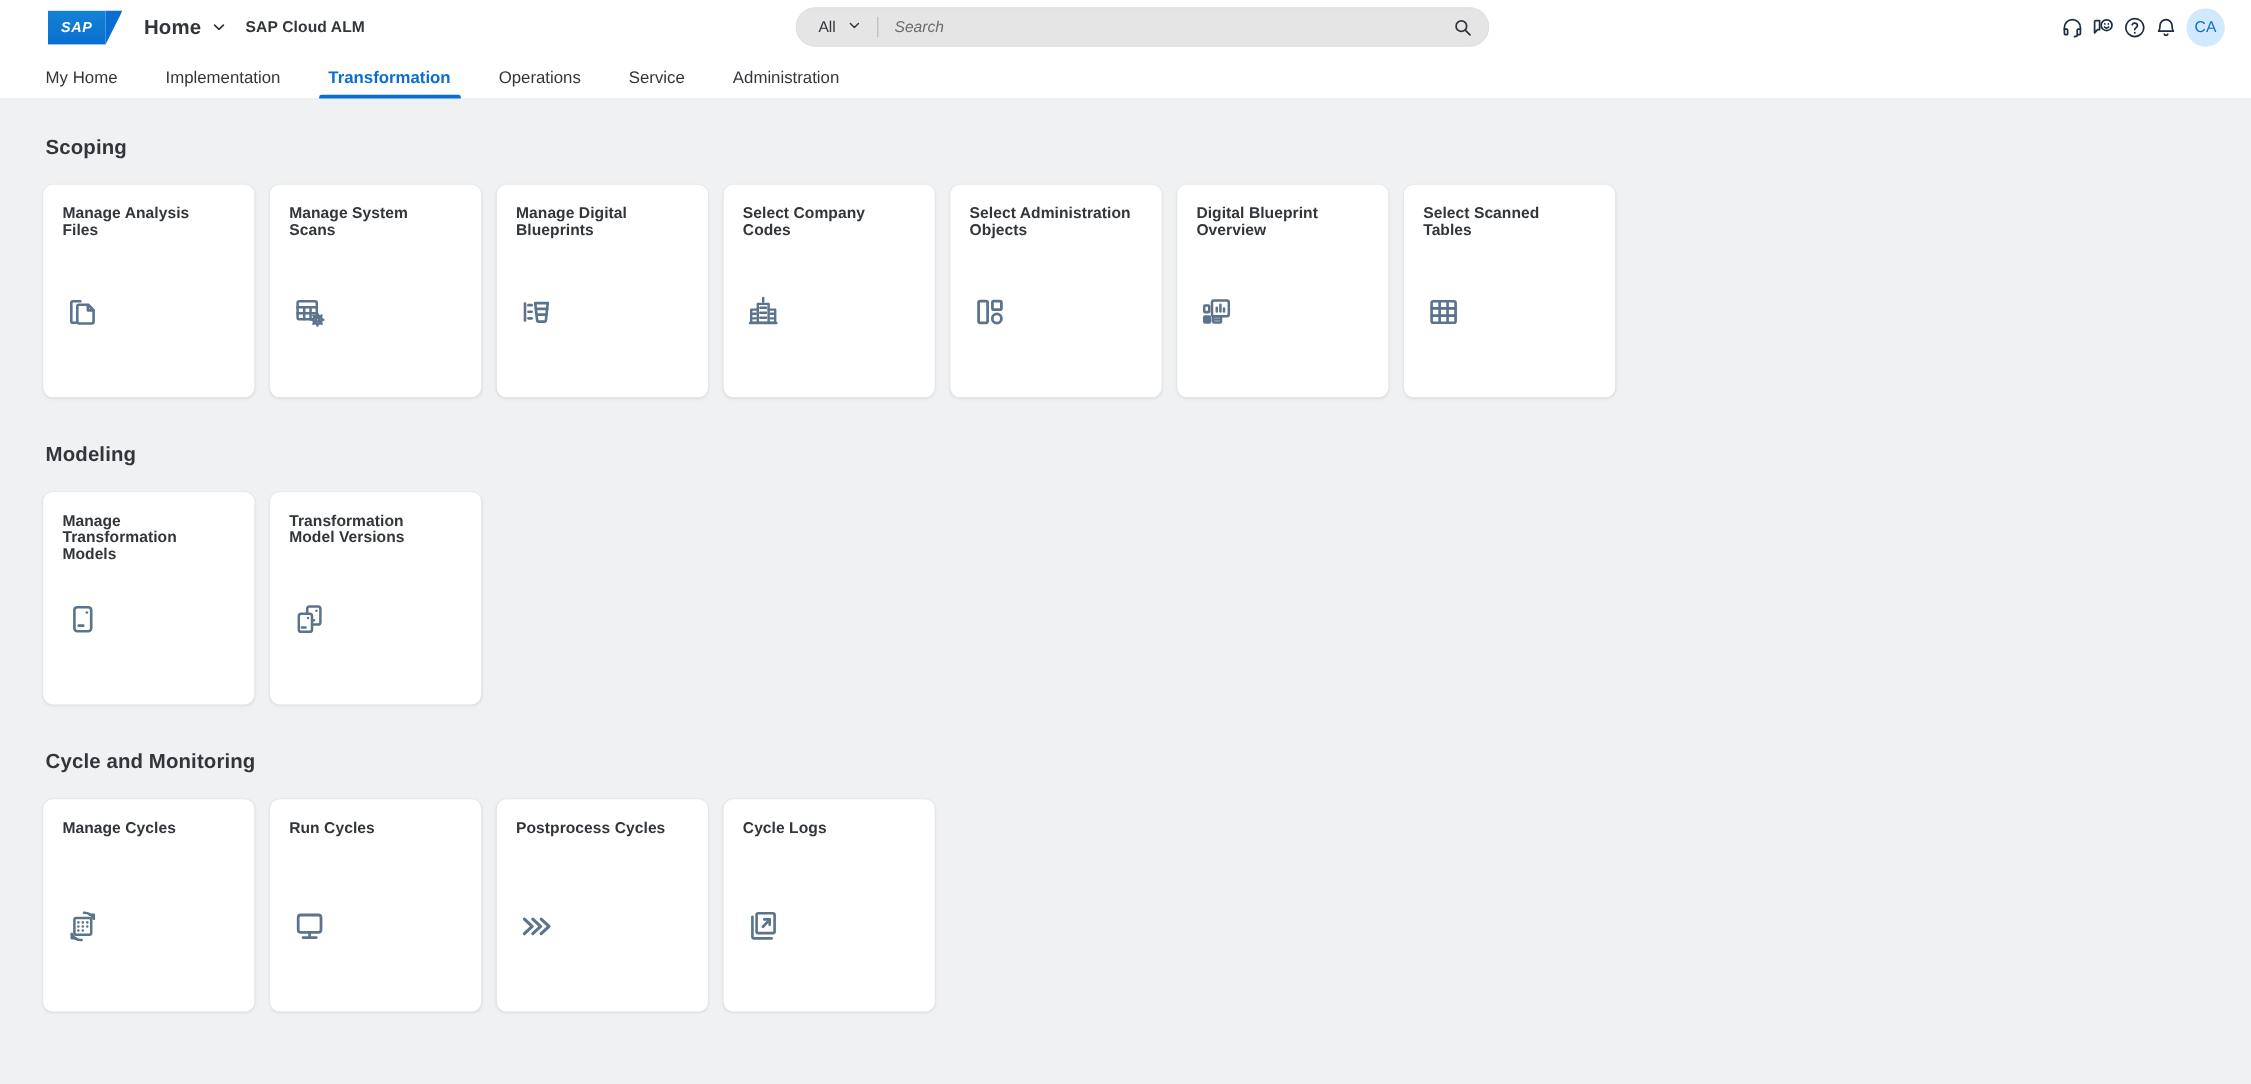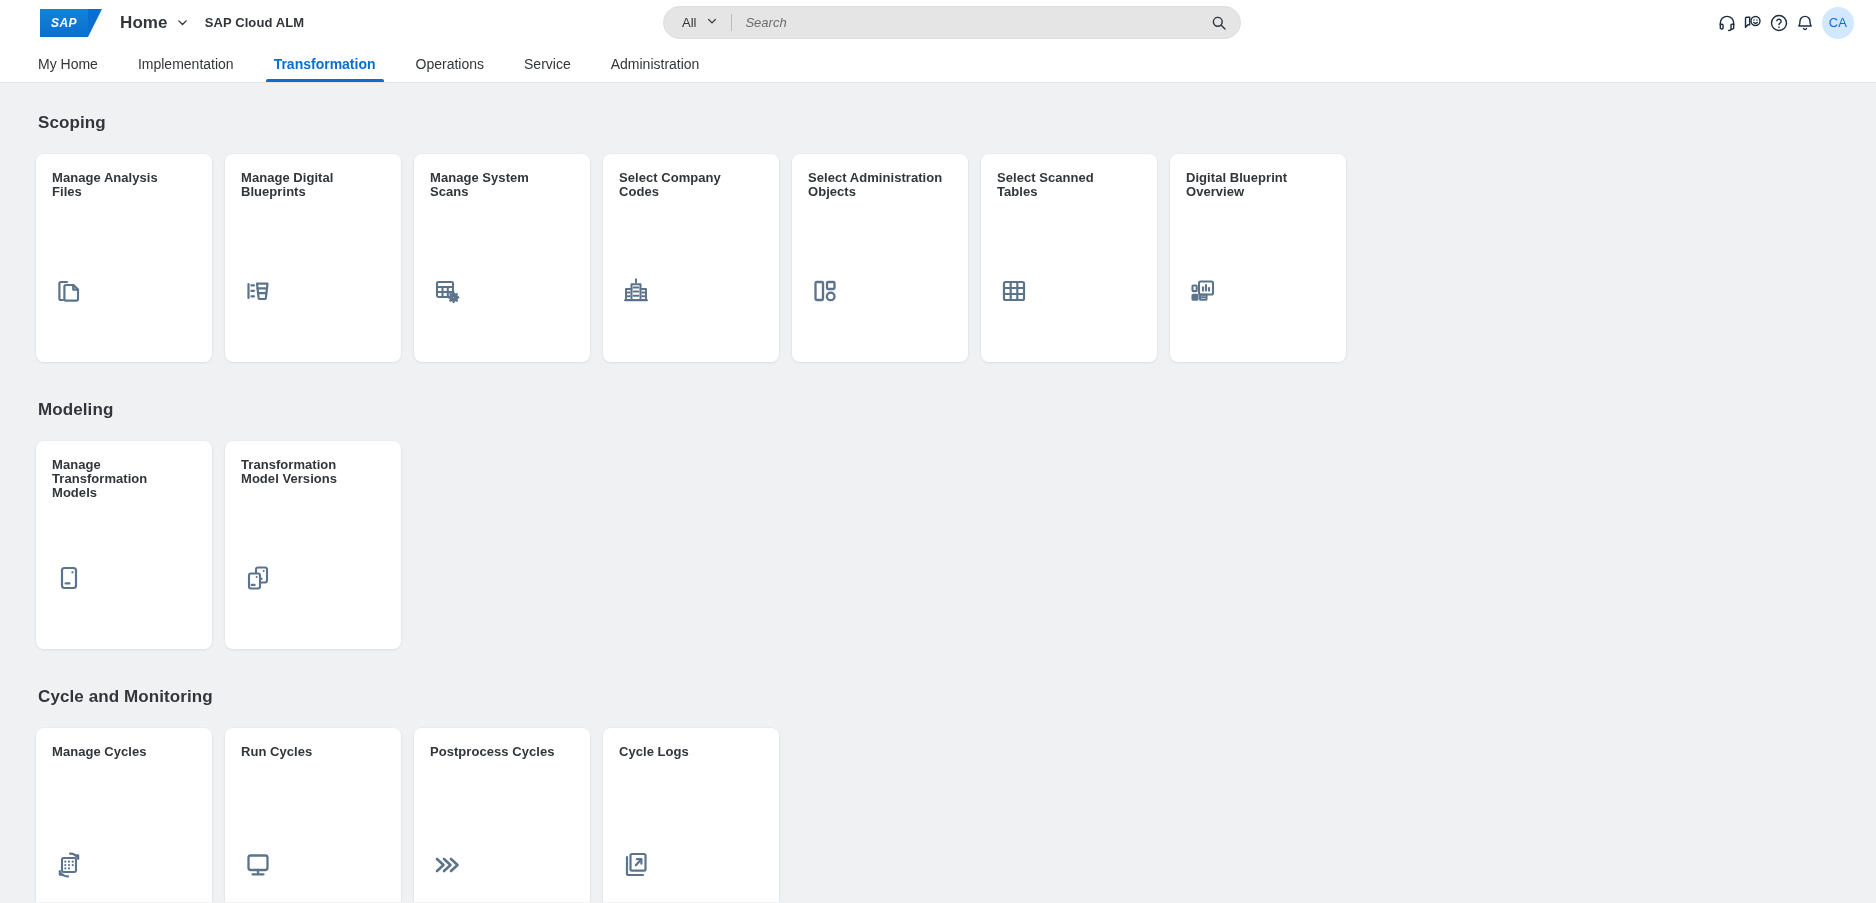--- a/index.html
+++ b/index.html
@@ -200,21 +200,21 @@
     letter-spacing: 0.1px;
   }
   .tile-row {
     display: flex;
     padding-left: 36px;
     gap: 13px;
     flex-wrap: wrap;
   }
   .tile {
     width: 176px;
-    height: 208px;
+    height: 177px;
     background: #ffffff;
     border-radius: 8px;
     box-shadow: 0 0 0 1px rgba(0,0,0,0.02), 0 1px 3px rgba(0,0,0,0.07);
     padding: 17px 16px 14px 16px;
     display: flex;
     flex-direction: column;
     cursor: pointer;
     position: relative;
   }
   .tile-title {
@@ -328,51 +328,51 @@
     <div class="group-title">Scoping</div>
     <div class="tile-row">
 
       <div class="tile">
         <div class="tile-title">Manage Analysis Files</div>
         <div class="tile-icon">
           <svg width="32" height="32" viewBox="0 0 32 32" fill="none" stroke="currentColor" stroke-width="2.2" stroke-linecap="round" stroke-linejoin="round">
             <path d="M14 7H8a1.6 1.6 0 0 0-1.6 1.6v14.8A1.6 1.6 0 0 0 8 25h2"></path>
             <path d="M13 10h7.5L25 14.5V24a1.6 1.6 0 0 1-1.6 1.6H13A1.6 1.6 0 0 1 11.4 24V11.6A1.6 1.6 0 0 1 13 10z"></path>
             <path d="M20.2 10.2v4.4h4.4"></path>
-          </svg>
-        </div>
-      </div>
-
-      <div class="tile">
-        <div class="tile-title">Manage Digital Blueprints</div>
-        <div class="tile-icon">
-          <svg width="32" height="32" viewBox="0 0 32 32" fill="none" stroke="currentColor" stroke-width="2.2" stroke-linecap="round" stroke-linejoin="round">
-            <line x1="6.5" y1="9" x2="6.5" y2="23"></line>
-            <line x1="9.4" y1="10.3" x2="12" y2="10.3"></line>
-            <line x1="9.4" y1="15.8" x2="12" y2="15.8"></line>
-            <line x1="9.4" y1="21.3" x2="12" y2="21.3"></line>
-            <path d="M15 8.6h10.5l-1.6 14.2a1.3 1.3 0 0 1-1.3 1.2h-4.7a1.3 1.3 0 0 1-1.3-1.2z"></path>
-            <line x1="15.6" y1="13.4" x2="24.9" y2="13.4"></line>
-            <line x1="16.3" y1="18.2" x2="24.2" y2="18.2"></line>
           </svg>
         </div>
       </div>
 
       <div class="tile">
         <div class="tile-title">Manage System Scans</div>
         <div class="tile-icon">
           <svg width="32" height="32" viewBox="0 0 32 32" fill="none" stroke="currentColor" stroke-width="2.1" stroke-linecap="round" stroke-linejoin="round">
             <rect x="6" y="7" width="16" height="15" rx="1.4"></rect>
             <line x1="6" y1="12" x2="22" y2="12"></line>
             <line x1="11.5" y1="12" x2="11.5" y2="22"></line>
             <line x1="16.8" y1="12" x2="16.8" y2="22"></line>
             <line x1="6" y1="17" x2="22" y2="17"></line>
             <circle cx="22.6" cy="22.4" r="3.4" fill="#ffffff"></circle>
             <circle cx="22.6" cy="22.4" r="1.5"></circle>
             <path d="M22.6 17.6v1.3M22.6 25.9v1.3M17.8 22.4h1.3M26.1 22.4h1.3M19.2 19l.9.9M25.1 24.9l.9.9M25.9 19l-.9.9M20.1 24.9l-.9.9"></path>
+          </svg>
+        </div>
+      </div>
+
+      <div class="tile">
+        <div class="tile-title">Manage Digital Blueprints</div>
+        <div class="tile-icon">
+          <svg width="32" height="32" viewBox="0 0 32 32" fill="none" stroke="currentColor" stroke-width="2.2" stroke-linecap="round" stroke-linejoin="round">
+            <line x1="6.5" y1="9" x2="6.5" y2="23"></line>
+            <line x1="9.4" y1="10.3" x2="12" y2="10.3"></line>
+            <line x1="9.4" y1="15.8" x2="12" y2="15.8"></line>
+            <line x1="9.4" y1="21.3" x2="12" y2="21.3"></line>
+            <path d="M15 8.6h10.5l-1.6 14.2a1.3 1.3 0 0 1-1.3 1.2h-4.7a1.3 1.3 0 0 1-1.3-1.2z"></path>
+            <line x1="15.6" y1="13.4" x2="24.9" y2="13.4"></line>
+            <line x1="16.3" y1="18.2" x2="24.2" y2="18.2"></line>
           </svg>
         </div>
       </div>
 
       <div class="tile">
         <div class="tile-title">Select Company Codes</div>
         <div class="tile-icon">
           <svg width="32" height="32" viewBox="0 0 32 32" fill="none" stroke="currentColor" stroke-width="2" stroke-linecap="round" stroke-linejoin="round">
             <line x1="16" y1="4.2" x2="16" y2="7.5"></line>
             <path d="M11.5 9.2h9V25h-9z"></path>
@@ -395,44 +395,44 @@
         <div class="tile-icon">
           <svg width="32" height="32" viewBox="0 0 32 32" fill="none" stroke="currentColor" stroke-width="2.3" stroke-linecap="round" stroke-linejoin="round">
             <rect x="6.5" y="7" width="7.5" height="18" rx="1.2"></rect>
             <rect x="18" y="7" width="7.5" height="7" rx="1.2"></rect>
             <circle cx="21.7" cy="21.4" r="3.8"></circle>
           </svg>
         </div>
       </div>
 
       <div class="tile">
-        <div class="tile-title">Select Scanned Tables</div>
-        <div class="tile-icon">
-          <svg width="32" height="32" viewBox="0 0 32 32" fill="none" stroke="currentColor" stroke-width="2.2" stroke-linecap="round" stroke-linejoin="round">
-            <rect x="6" y="7" width="20" height="18" rx="1.6"></rect>
-            <line x1="6" y1="13" x2="26" y2="13"></line>
-            <line x1="6" y1="19" x2="26" y2="19"></line>
-            <line x1="12.7" y1="7" x2="12.7" y2="25"></line>
-            <line x1="19.3" y1="7" x2="19.3" y2="25"></line>
-          </svg>
-        </div>
-      </div>
-
-      <div class="tile">
         <div class="tile-title">Digital Blueprint Overview</div>
         <div class="tile-icon">
           <svg width="32" height="32" viewBox="0 0 32 32" fill="none" stroke="currentColor" stroke-width="2.1" stroke-linecap="round" stroke-linejoin="round">
             <rect x="5.5" y="10.5" width="4.2" height="5.6" rx="0.8"></rect>
             <rect x="12" y="6.5" width="14" height="13" rx="1.6"></rect>
             <line x1="16" y1="15.6" x2="16" y2="12.4"></line>
             <line x1="19" y1="15.6" x2="19" y2="10"></line>
             <line x1="22" y1="15.6" x2="22" y2="13"></line>
             <rect x="5.5" y="19.8" width="5" height="5" rx="0.8" fill="currentColor"></rect>
             <rect x="13" y="19.8" width="6.5" height="5" rx="0.8"></rect>
             <line x1="14.6" y1="22.3" x2="17.9" y2="22.3"></line>
+          </svg>
+        </div>
+      </div>
+
+      <div class="tile">
+        <div class="tile-title">Select Scanned Tables</div>
+        <div class="tile-icon">
+          <svg width="32" height="32" viewBox="0 0 32 32" fill="none" stroke="currentColor" stroke-width="2.2" stroke-linecap="round" stroke-linejoin="round">
+            <rect x="6" y="7" width="20" height="18" rx="1.6"></rect>
+            <line x1="6" y1="13" x2="26" y2="13"></line>
+            <line x1="6" y1="19" x2="26" y2="19"></line>
+            <line x1="12.7" y1="7" x2="12.7" y2="25"></line>
+            <line x1="19.3" y1="7" x2="19.3" y2="25"></line>
           </svg>
         </div>
       </div>
 
     </div>
   </div>
 
   <div class="group-gap-mid"></div>
 
   <div class="group">

